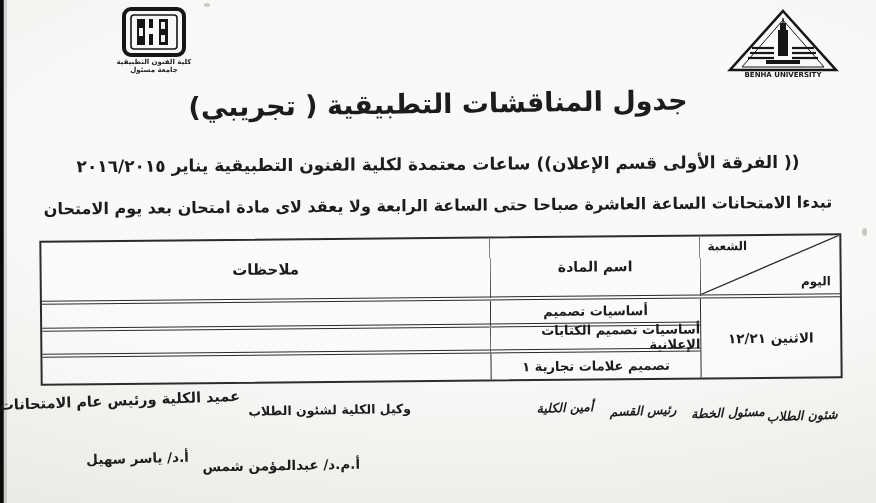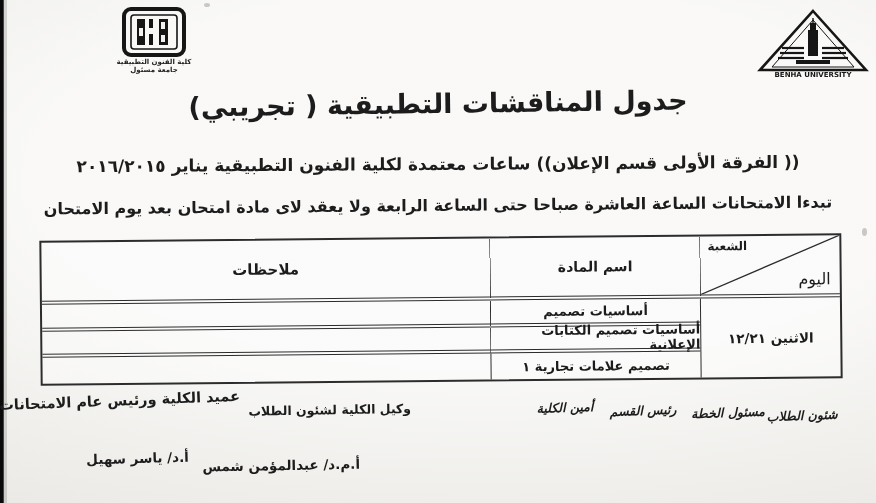--- a/index.html
+++ b/index.html
@@ -12,42 +12,42 @@
     color:#1c1c1c; direction:rtl;
   }
   .scan-edge{position:absolute;left:0;top:0;width:7px;height:100%;
     background:linear-gradient(90deg,#0a0a0a 0 3px,#444 3px 4px,rgba(110,110,105,.25) 4px 7px);}
   .speck{position:absolute;background:#c9c8c2;border-radius:50%;}
 
   
   .logo-left{position:absolute;left:108px;top:6px;width:92px;text-align:center;}
   .logo-left .emblem{display:block;margin:0 auto;}
   .logo-left .cap{font-size:7px;font-weight:bold;line-height:8px;color:#222;letter-spacing:0;}
-  .logo-right{position:absolute;left:754px;top:8px;width:118px;}
+  .logo-right{position:absolute;left:724px;top:8px;width:118px;}
 
   
   .title{position:absolute;top:88px;left:0;right:0;text-align:center;
     font-size:27px;font-weight:bold;transform:rotate(-0.8deg);letter-spacing:.5px;}
   .sub1{position:absolute;top:154px;left:0;right:0;text-align:center;
     font-size:17px;font-weight:bold;transform:rotate(-0.35deg);}
   .sub2{position:absolute;top:196px;left:0;right:0;text-align:center;
     font-size:16px;font-weight:bold;transform:rotate(-0.5deg);}
 
   
   .exam-table{
     position:absolute;left:40px;top:237px;width:798px;
     display:grid;grid-template-columns:140px 210px 448px;
     grid-template-rows:62px 27px 26px 26px;
     direction:rtl;border:2px solid #2c2c2c;transform:rotate(-0.55deg);
     background:rgba(255,255,255,.35);
   }
   .exam-table > div{box-sizing:border-box;}
   .c-corner{grid-column:1;grid-row:1;position:relative;border-left:1.4px solid #2c2c2c;border-bottom:4px double #2c2c2c;}
   .c-corner .d-top{position:absolute;top:3px;left:7px;font-size:12px;font-weight:bold;text-align:center;}
-  .c-corner .d-bottom{position:absolute;bottom:5px;right:9px;font-size:16px;font-weight:normal;}
+  .c-corner .d-bottom{position:absolute;bottom:5px;right:9px;font-size:12px;font-weight:bold;}
   .c-corner svg{position:absolute;inset:0;width:100%;height:100%;}
   .c-subhead{grid-column:2;grid-row:1;border-left:1.4px solid #2c2c2c;border-bottom:4px double #2c2c2c;
     display:flex;align-items:center;justify-content:center;font-size:14px;font-weight:bold;}
   .c-noteshead{grid-column:3;grid-row:1;border-bottom:4px double #2c2c2c;
     display:flex;align-items:center;justify-content:center;font-size:15px;font-weight:bold;}
   .c-day{grid-column:1;grid-row:2/5;border-left:1.4px solid #2c2c2c;
     display:flex;align-items:center;justify-content:center;font-size:13.5px;font-weight:bold;}
   .c-sub{grid-column:2;border-left:1.4px solid #2c2c2c;
     display:flex;align-items:center;justify-content:center;font-size:13px;font-weight:bold;}
   .c-note{grid-column:3;}

